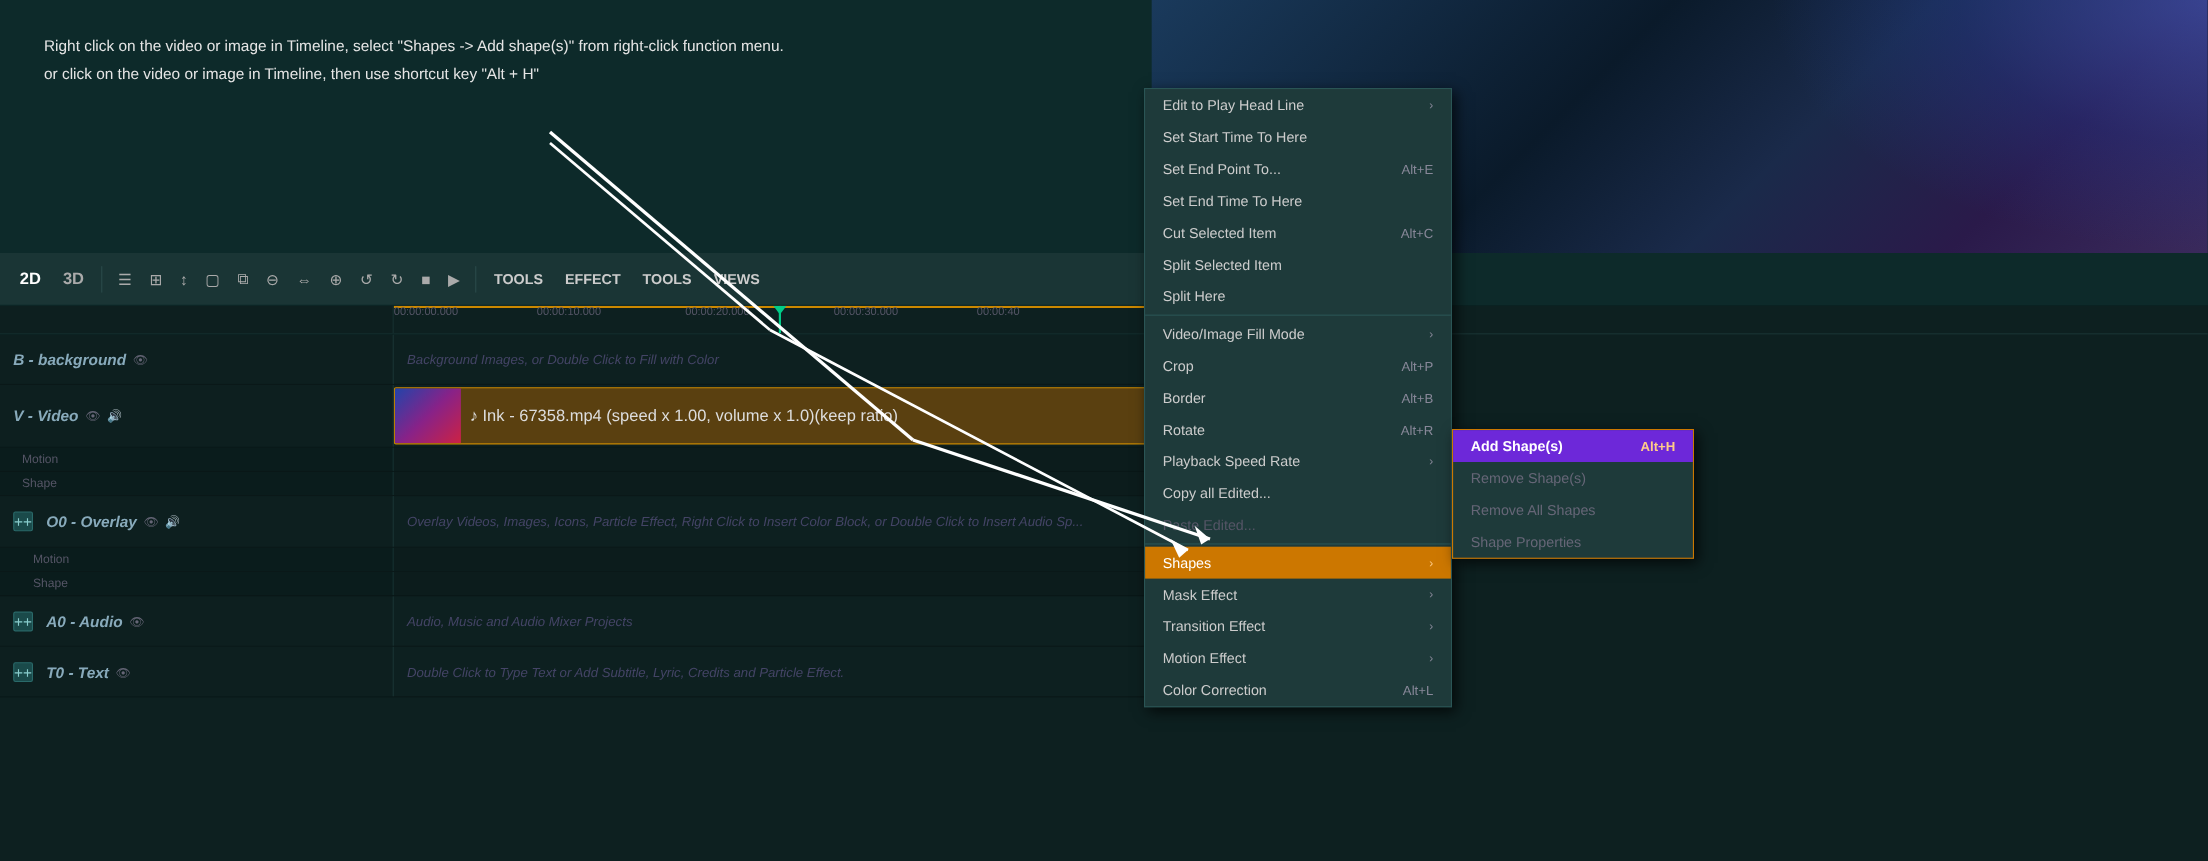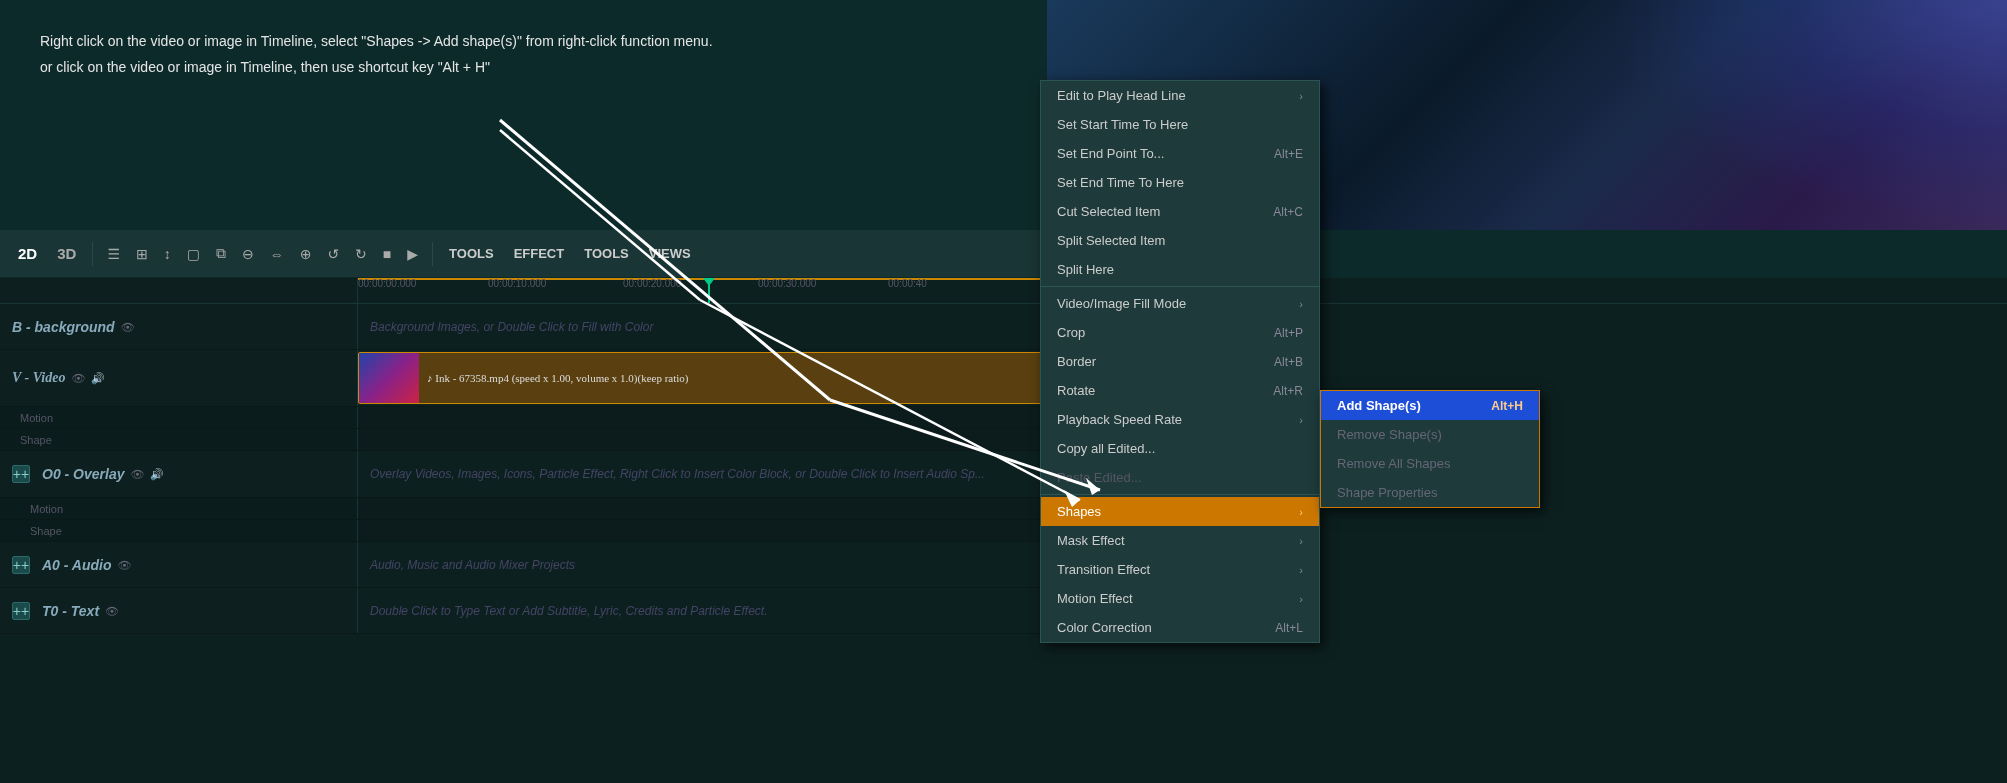--- a/index.html
+++ b/index.html
@@ -212,21 +212,21 @@
       height: 100%;
       background: linear-gradient(135deg, #2244aa 0%, #882288 50%, #cc2244 100%);
       flex-shrink: 0;
       display: flex;
       align-items: center;
       justify-content: center;
       font-size: 8px;
     }
     .video-clip-label {
       padding: 0 8px;
-      font-size: 11px;
+      font-size: 15px;
       color: #ddd;
       white-space: nowrap;
     }
     .track-sub-row {
       display: flex;
       min-height: 22px;
       border-top: 1px solid #0a1818;
     }
     .track-sub-label {
       width: 358px;
@@ -345,21 +345,21 @@
     .sub-menu-item {
       padding: 7px 16px;
       cursor: pointer;
       display: flex;
       align-items: center;
       justify-content: space-between;
       color: #ccc;
       font-size: 13px;
     }
     .sub-menu-item.header-item {
-      background: #1d4ed8;
+      background: #6d28d9;
       color: #fff;
       font-weight: bold;
     }
     .sub-menu-item.header-item .shortcut {
       color: #ffcc88;
     }
     .sub-menu-item.disabled {
       color: #667;
     }
     .sub-menu-item .shortcut {
@@ -372,21 +372,21 @@
       position: absolute;
       top: 0; left: 0;
       width: 100%;
       height: 100%;
       pointer-events: none;
       z-index: 200;
     }
 
     
     .track-bg { min-height: 46px; }
-    .track-video { min-height: 56px; font-family: Liberation Serif, serif; }
+    .track-video { min-height: 56px; }
     .track-overlay { min-height: 46px; }
     .track-audio { min-height: 46px; }
     .track-text { min-height: 46px; }
 
     .track-label-row {
       display: flex;
       align-items: center;
       gap: 6px;
     }
 

